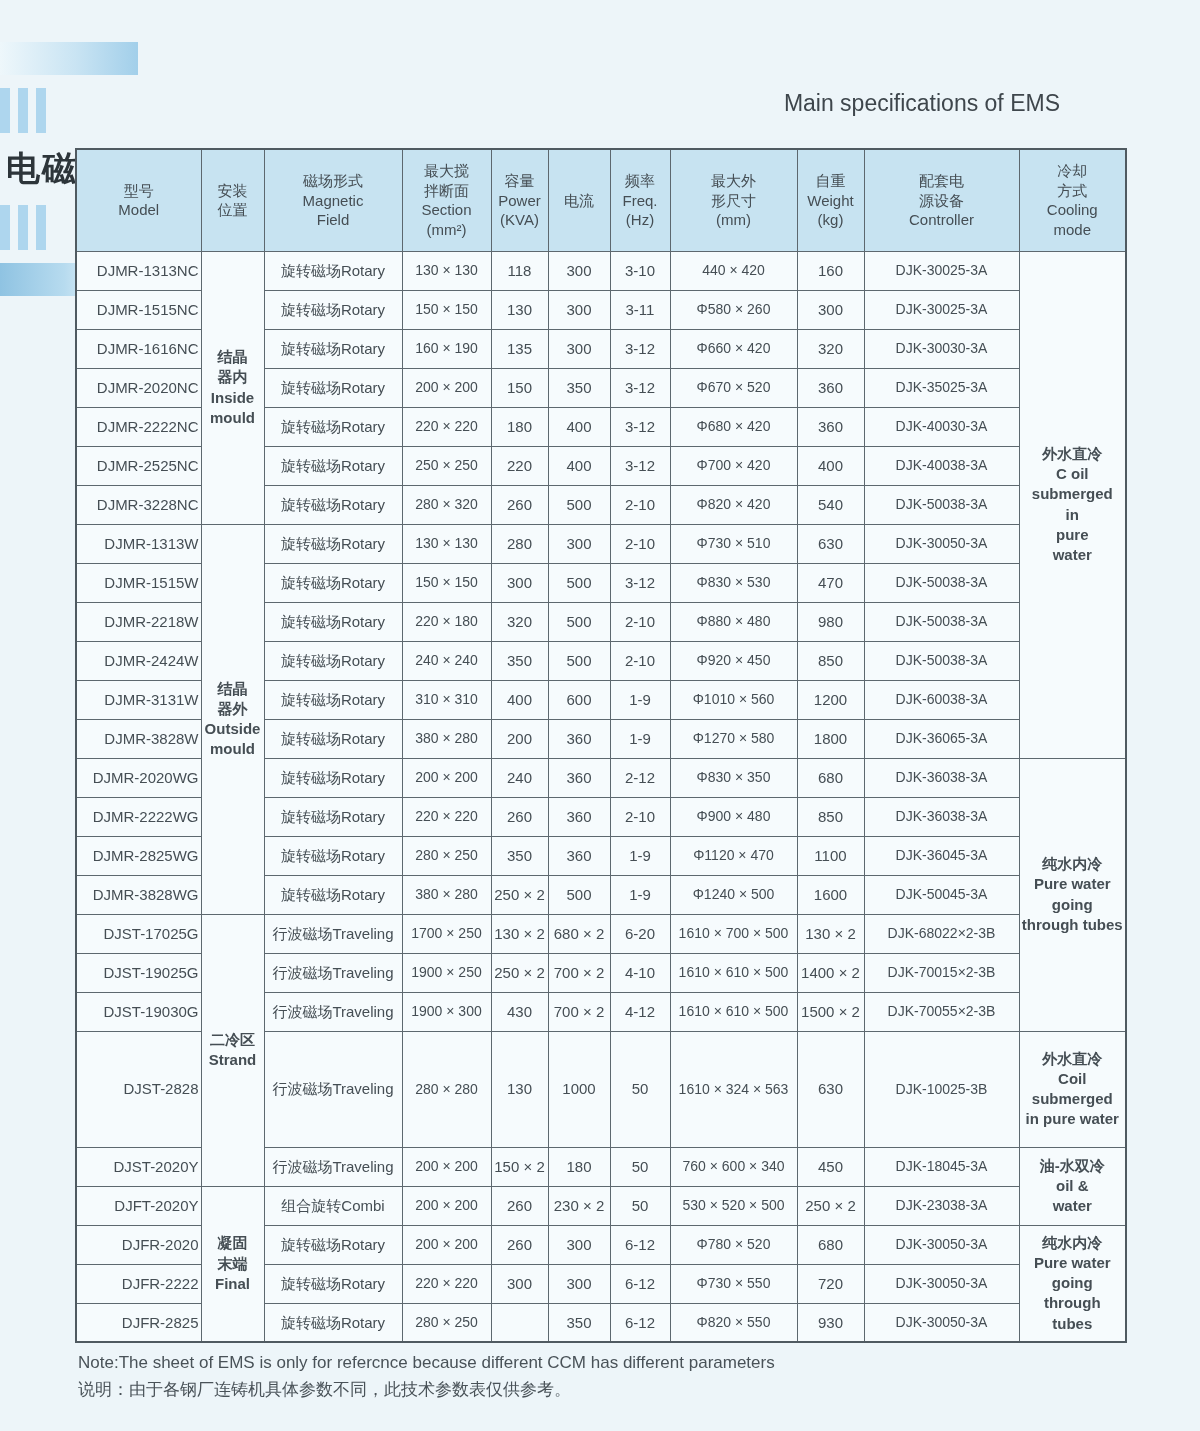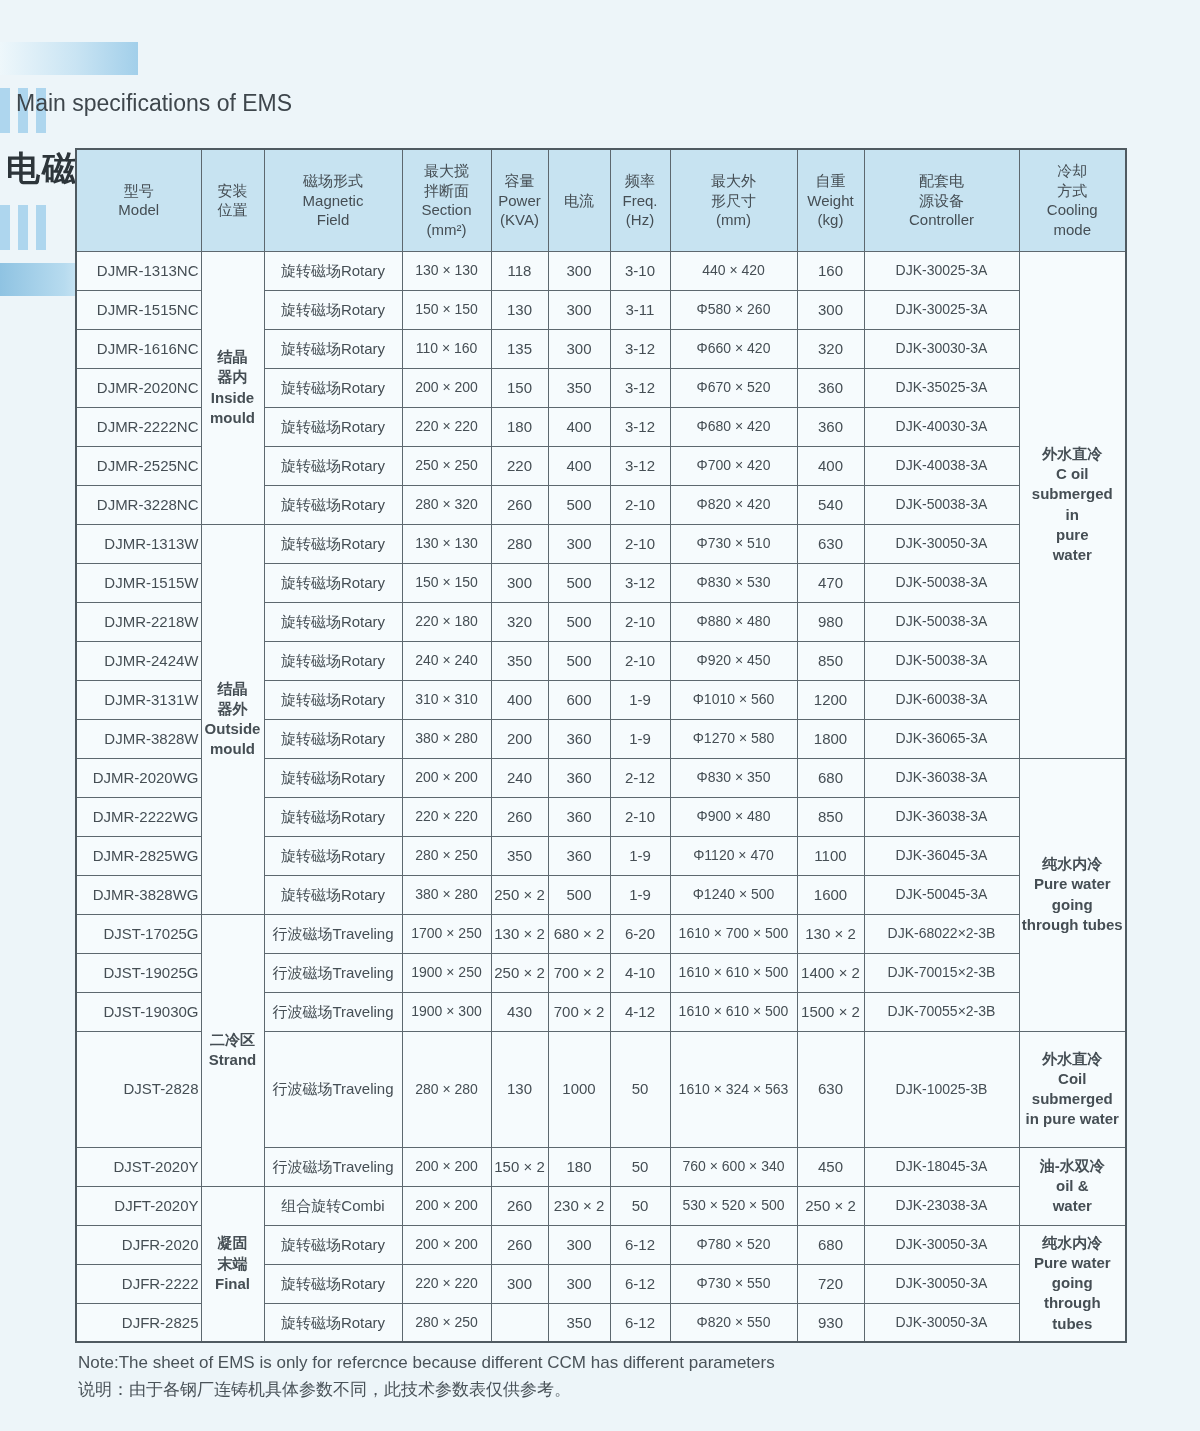--- a/index.html
+++ b/index.html
@@ -18,22 +18,22 @@
   .deco-bar{ height:33px; }
   .bar-left{ width:138px; background:linear-gradient(to right,#eef7fb 0%,#c9e4f3 55%,#a2cfea 100%); }
   .bar-right{ width:92px; background:linear-gradient(to right,#8fc3e2 0%,#b7dbef 70%,#d8ecf7 100%); }
   .stripes{ display:flex; gap:8px; }
   .stripe{ width:10px; height:45px; background:#aed6ee; }
   .main-title{
     font-size:34px; font-weight:bold; color:#2d353a; letter-spacing:2px;
     white-space:nowrap; padding:0 6px;
   }
   .subtitle{
-    position:absolute; top:90px; left:0; width:1060px; text-align:left;
-    font-size:23px; color:#3e464c;padding-left:16px;
+    position:absolute; top:90px; left:0; width:1060px; text-align:right;
+    font-size:23px; color:#3e464c;
   }
   table{
     position:absolute; left:75px; top:148px; width:1050px;
     border-collapse:collapse; table-layout:fixed;
     background:#f6fbfd;
     border:2px solid #4f5a61;
   }
   th,td{
     border:1px solid #5d686f;
     font-size:15px; font-weight:normal;
@@ -124,21 +124,21 @@
         <td class="power-cell">130</td>
         <td class="current-cell">300</td>
         <td class="freq-cell">3-11</td>
         <td class="dims-cell">Φ580 × 260</td>
         <td class="weight-cell">300</td>
         <td class="controller-cell">DJK-30025-3A</td>
       </tr>
       <tr>
         <td class="model-cell">DJMR-1616NC</td>
         <td class="field-cell">旋转磁场Rotary</td>
-        <td class="section-cell">110 × 160</td>
+        <td class="section-cell">160 × 190</td>
         <td class="power-cell">135</td>
         <td class="current-cell">300</td>
         <td class="freq-cell">3-12</td>
         <td class="dims-cell">Φ660 × 420</td>
         <td class="weight-cell">320</td>
         <td class="controller-cell">DJK-30030-3A</td>
       </tr>
       <tr>
         <td class="model-cell">DJMR-2020NC</td>
         <td class="field-cell">旋转磁场Rotary</td>

